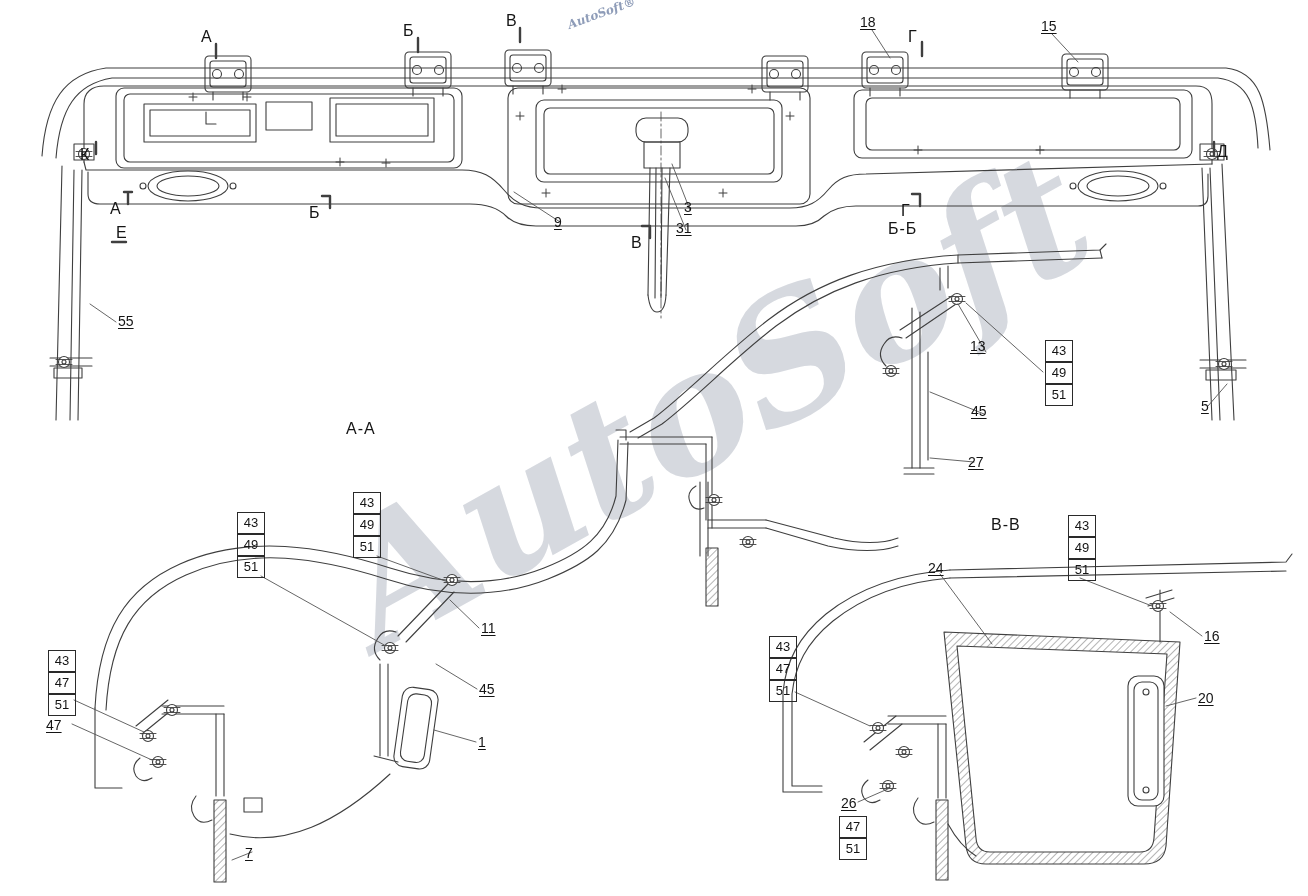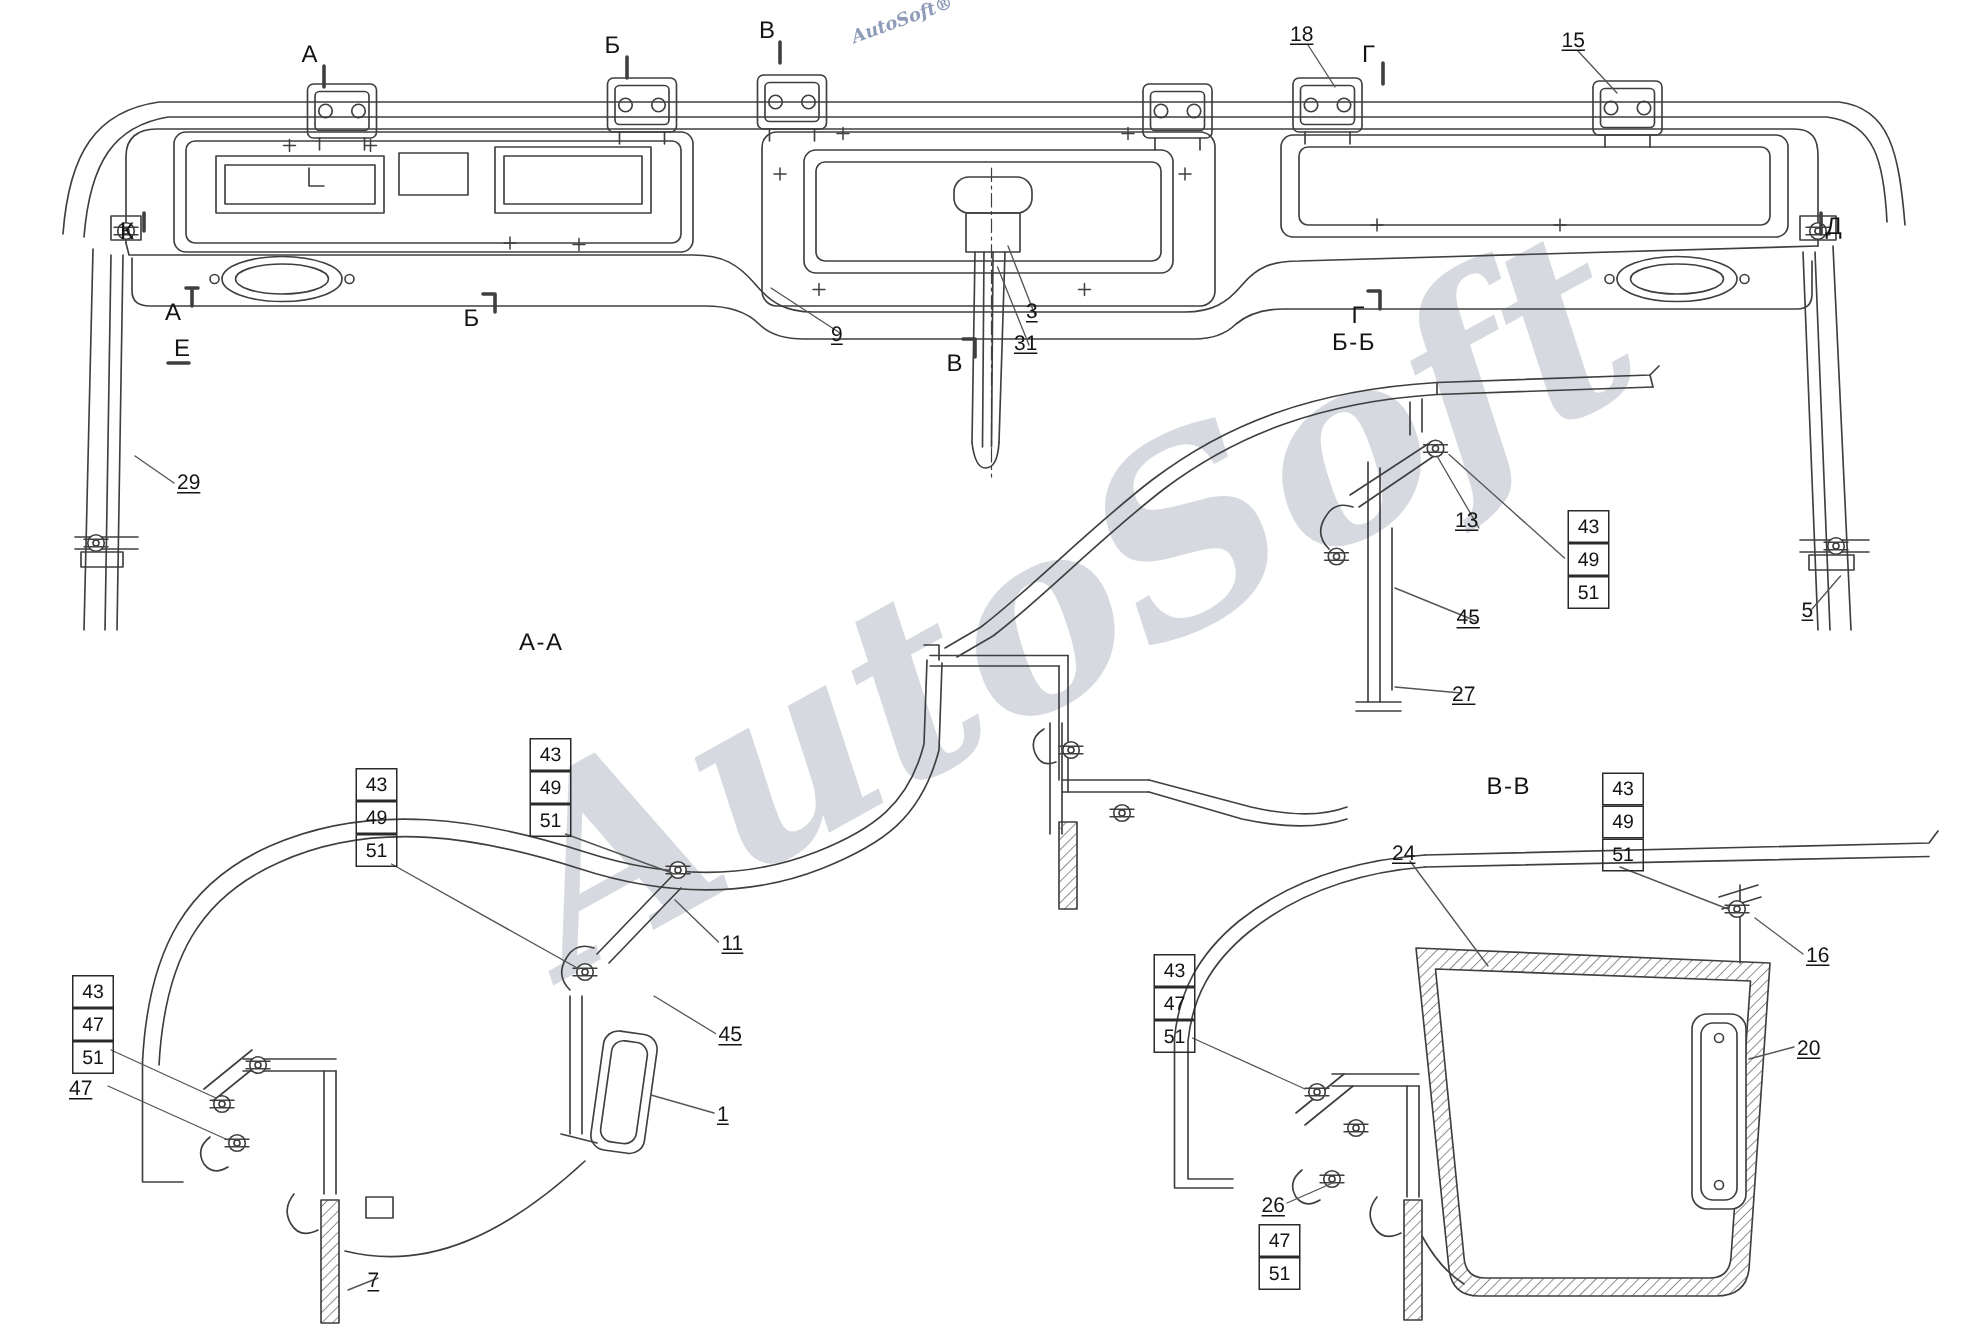--- a/index.html
+++ b/index.html
@@ -243,21 +243,21 @@
       <span class="callout section" style="left: 901px; top: 202px;">Г</span>
       <span class="callout section" style="left: 1217px; top: 143px;">Д</span>
       <span class="callout view-title" style="left: 346px; top: 420px;">А-А</span>
       <span class="callout view-title" style="left: 888px; top: 220px;">Б-Б</span>
       <span class="callout view-title" style="left: 963px; top: 516px; margin-left: 28px;">В-В</span>
       <span class="callout part" style="left: 860px; top: 15px;">18</span>
       <span class="callout part" style="left: 1041px; top: 19px;">15</span>
       <span class="callout part" style="left: 554px; top: 215px;">9</span>
       <span class="callout part" style="left: 684px; top: 200px;">3</span>
       <span class="callout part" style="left: 676px; top: 221px;">31</span>
-      <span class="callout part" style="left: 118px; top: 314px;">29</span>
+      <span class="callout part" style="left: 118px; top: 314px;">55</span>
       <span class="callout part" style="left: 1201px; top: 399px;">5</span>
       <span class="callout part" style="left: 970px; top: 339px;">13</span>
       <span class="callout part-box" style="left: 1045px; top: 340px;">43</span>
       <span class="callout part-box" style="left: 1045px; top: 362px;">49</span>
       <span class="callout part-box" style="left: 1045px; top: 384px;">51</span>
       <span class="callout part" style="left: 971px; top: 404px;">45</span>
       <span class="callout part" style="left: 968px; top: 455px;">27</span>
       <span class="callout part-box" style="left: 353px; top: 492px;">43</span>
       <span class="callout part-box" style="left: 353px; top: 514px;">49</span>
       <span class="callout part-box" style="left: 353px; top: 536px;">51</span>

